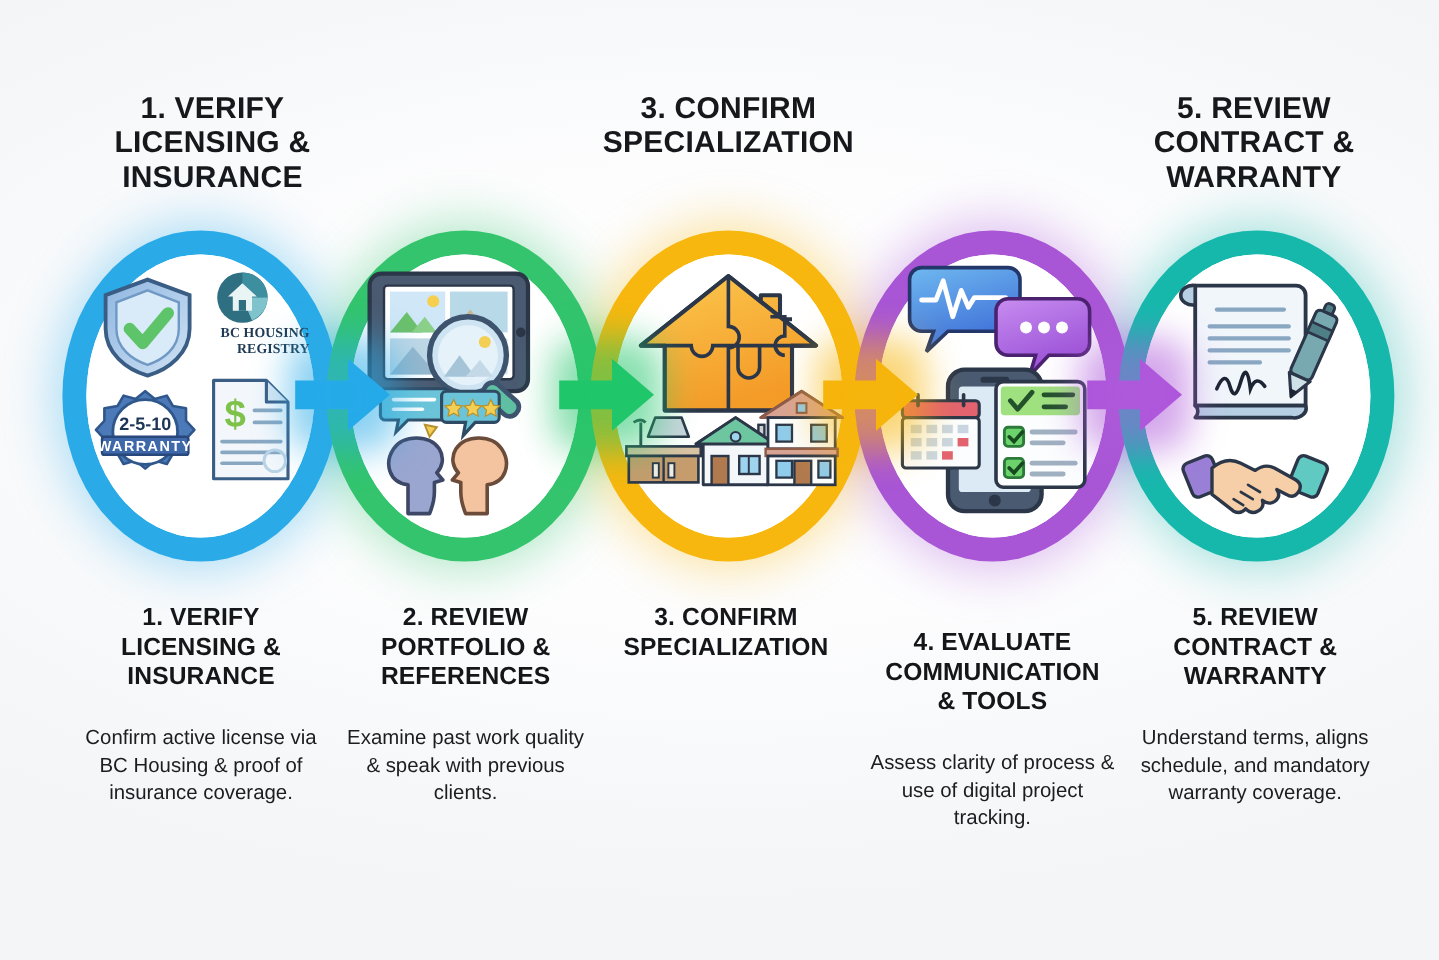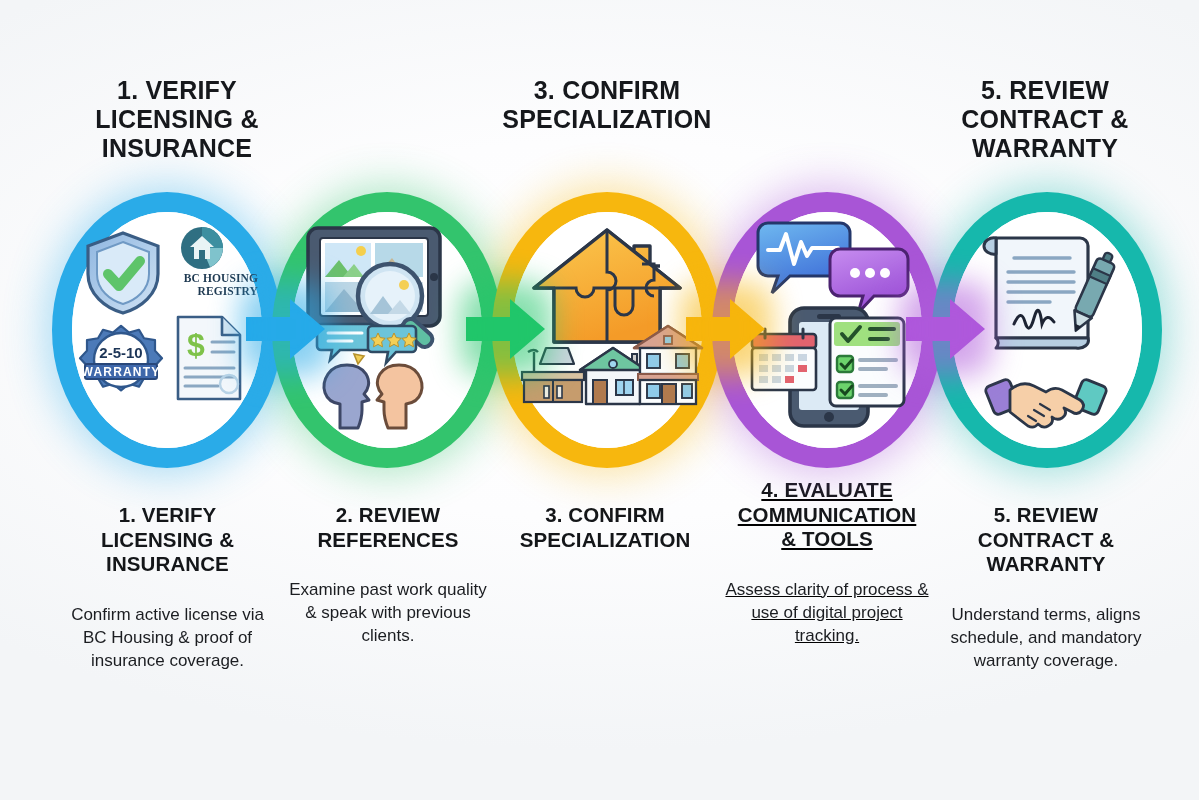--- a/index.html
+++ b/index.html
@@ -455,33 +455,34 @@
         <div>1. VERIFY</div>
         <div>LICENSING &amp;</div>
         <div>INSURANCE</div>
       </div>
     <div class="bdesc">Confirm active license via BC Housing &amp; proof of insurance coverage.</div>
   </div>
 
   <div class="bcol" style="left:283px;top:503px;width:210px;">
     <div class="btitle">
         <div>2. REVIEW</div>
+        <div>PORTFOLIO &amp;</div>
         <div>REFERENCES</div>
       </div>
     <div class="bdesc">Examine past work quality &amp; speak with previous clients.</div>
   </div>
 
   <div class="bcol" style="left:495px;top:503px;width:220px;">
     <div class="btitle">
         <div>3. CONFIRM</div>
         <div>SPECIALIZATION</div>
       </div>
   </div>
 
-  <div class="bcol" style="left:717px;top:478px;width:220px;text-decoration:underline;">
+  <div class="bcol" style="left:717px;top:524px;width:220px;">
     <div class="btitle">
         <div>4. EVALUATE</div>
         <div>COMMUNICATION</div>
         <div>&amp; TOOLS</div>
       </div>
     <div class="bdesc">Assess clarity of process &amp; use of digital project tracking.</div>
   </div>
 
   <div class="bcol" style="left:935px;top:503px;width:222px;">
     <div class="btitle">

